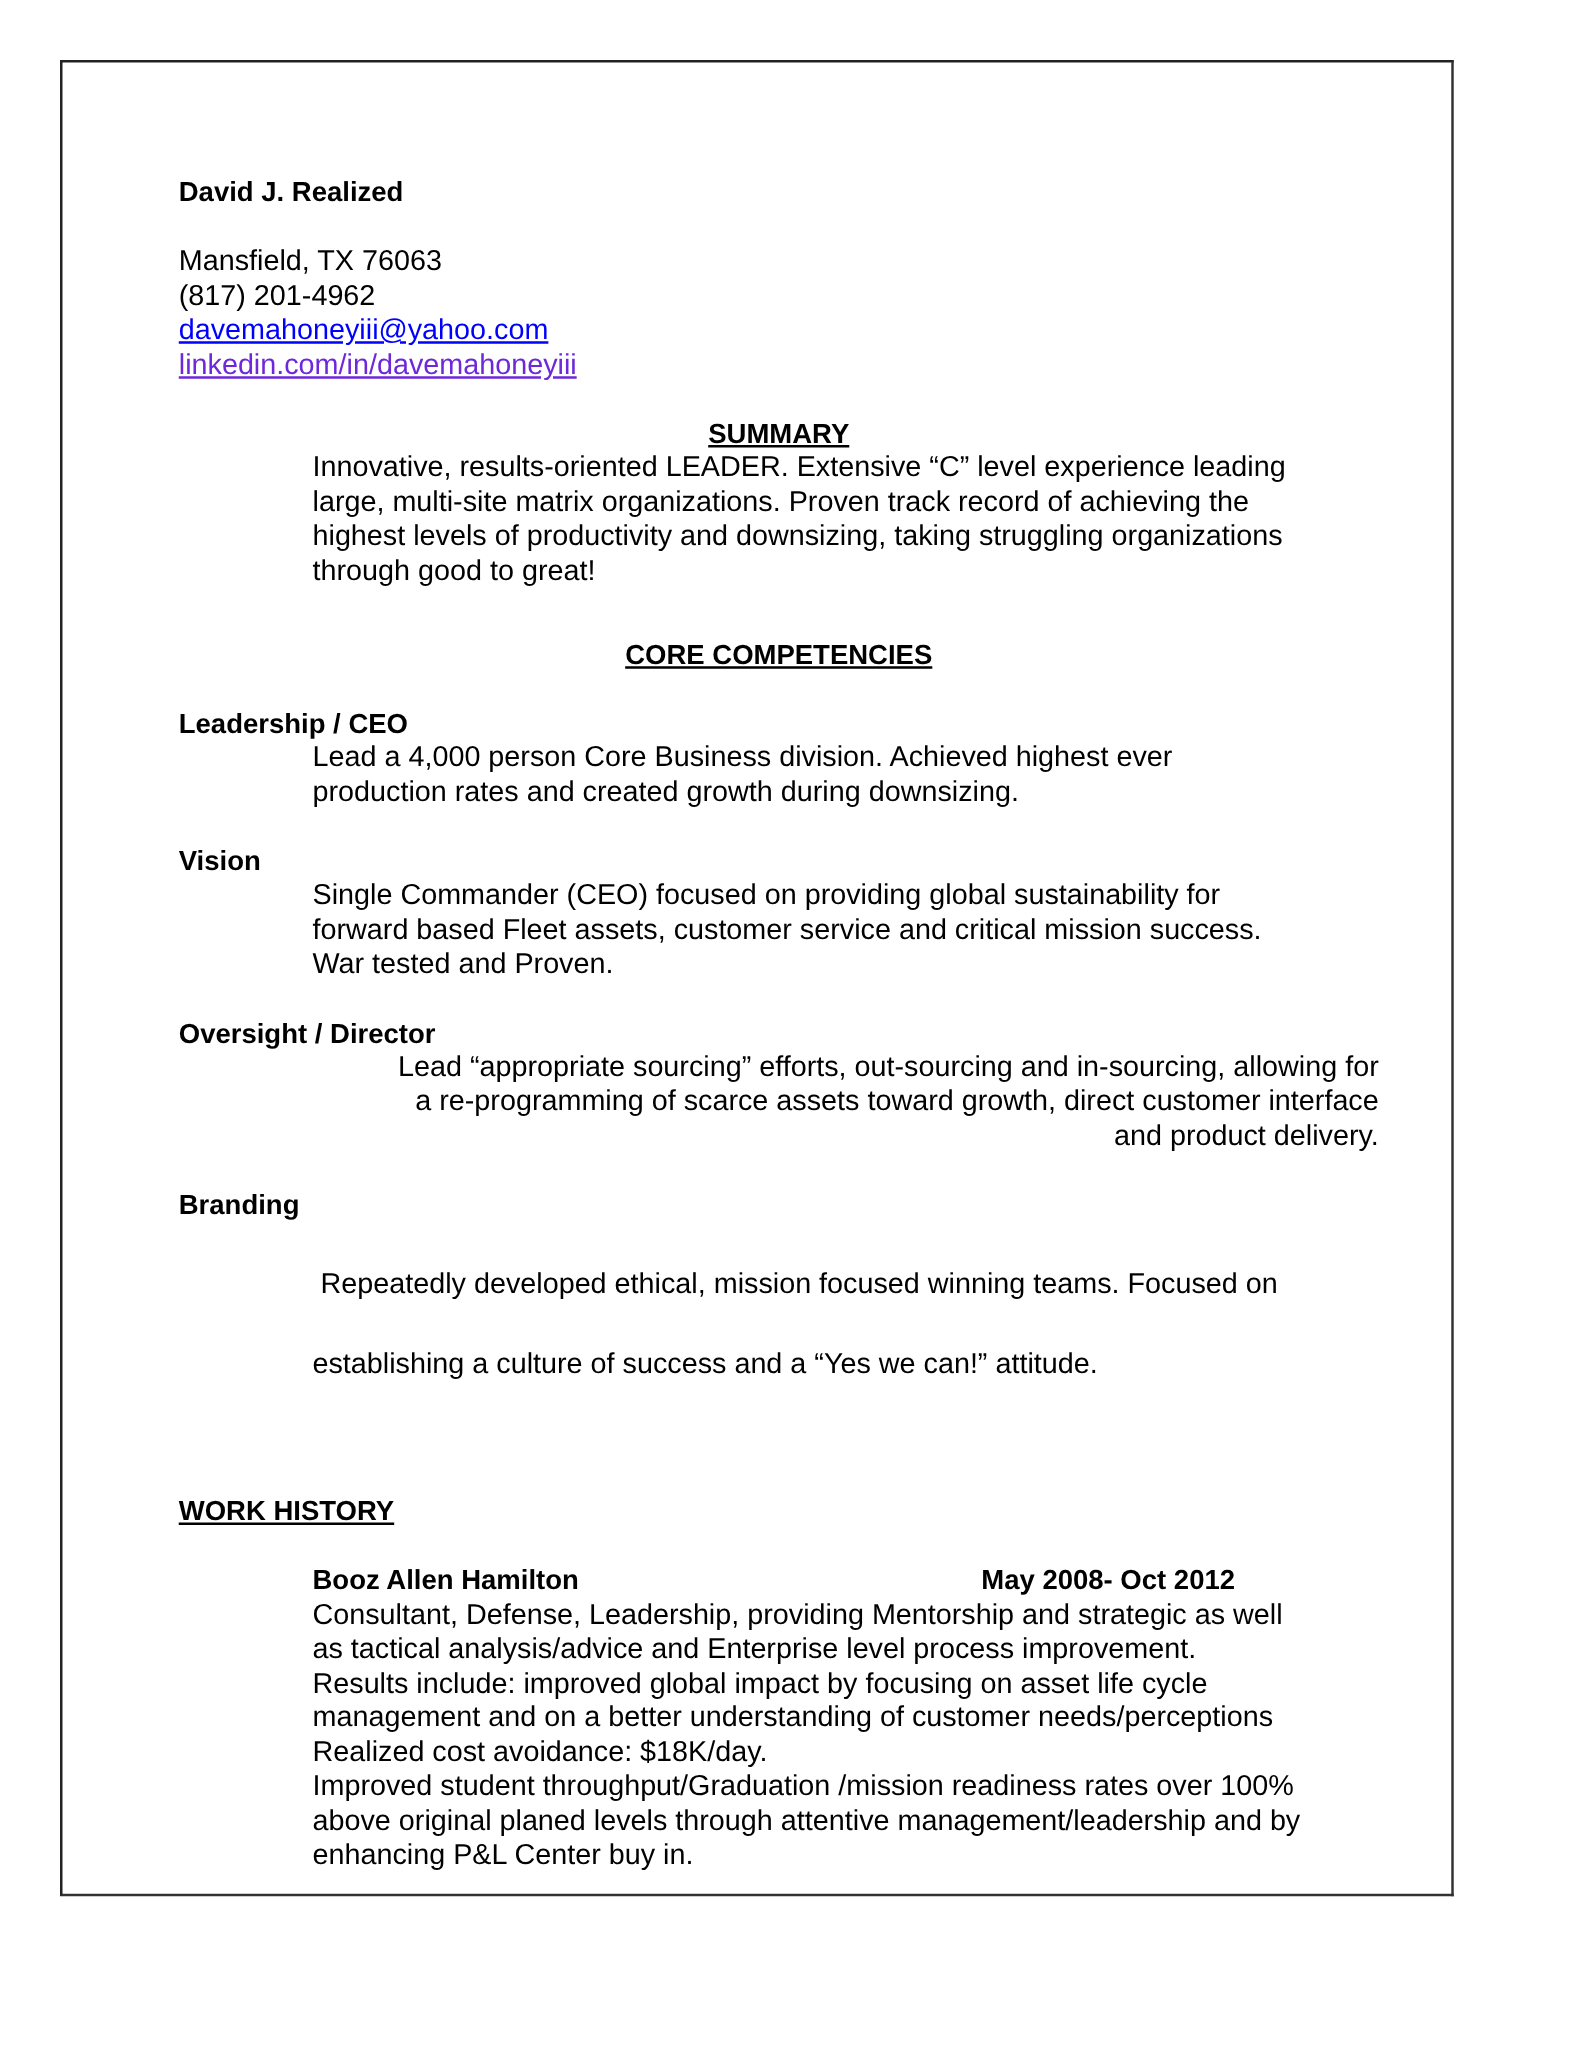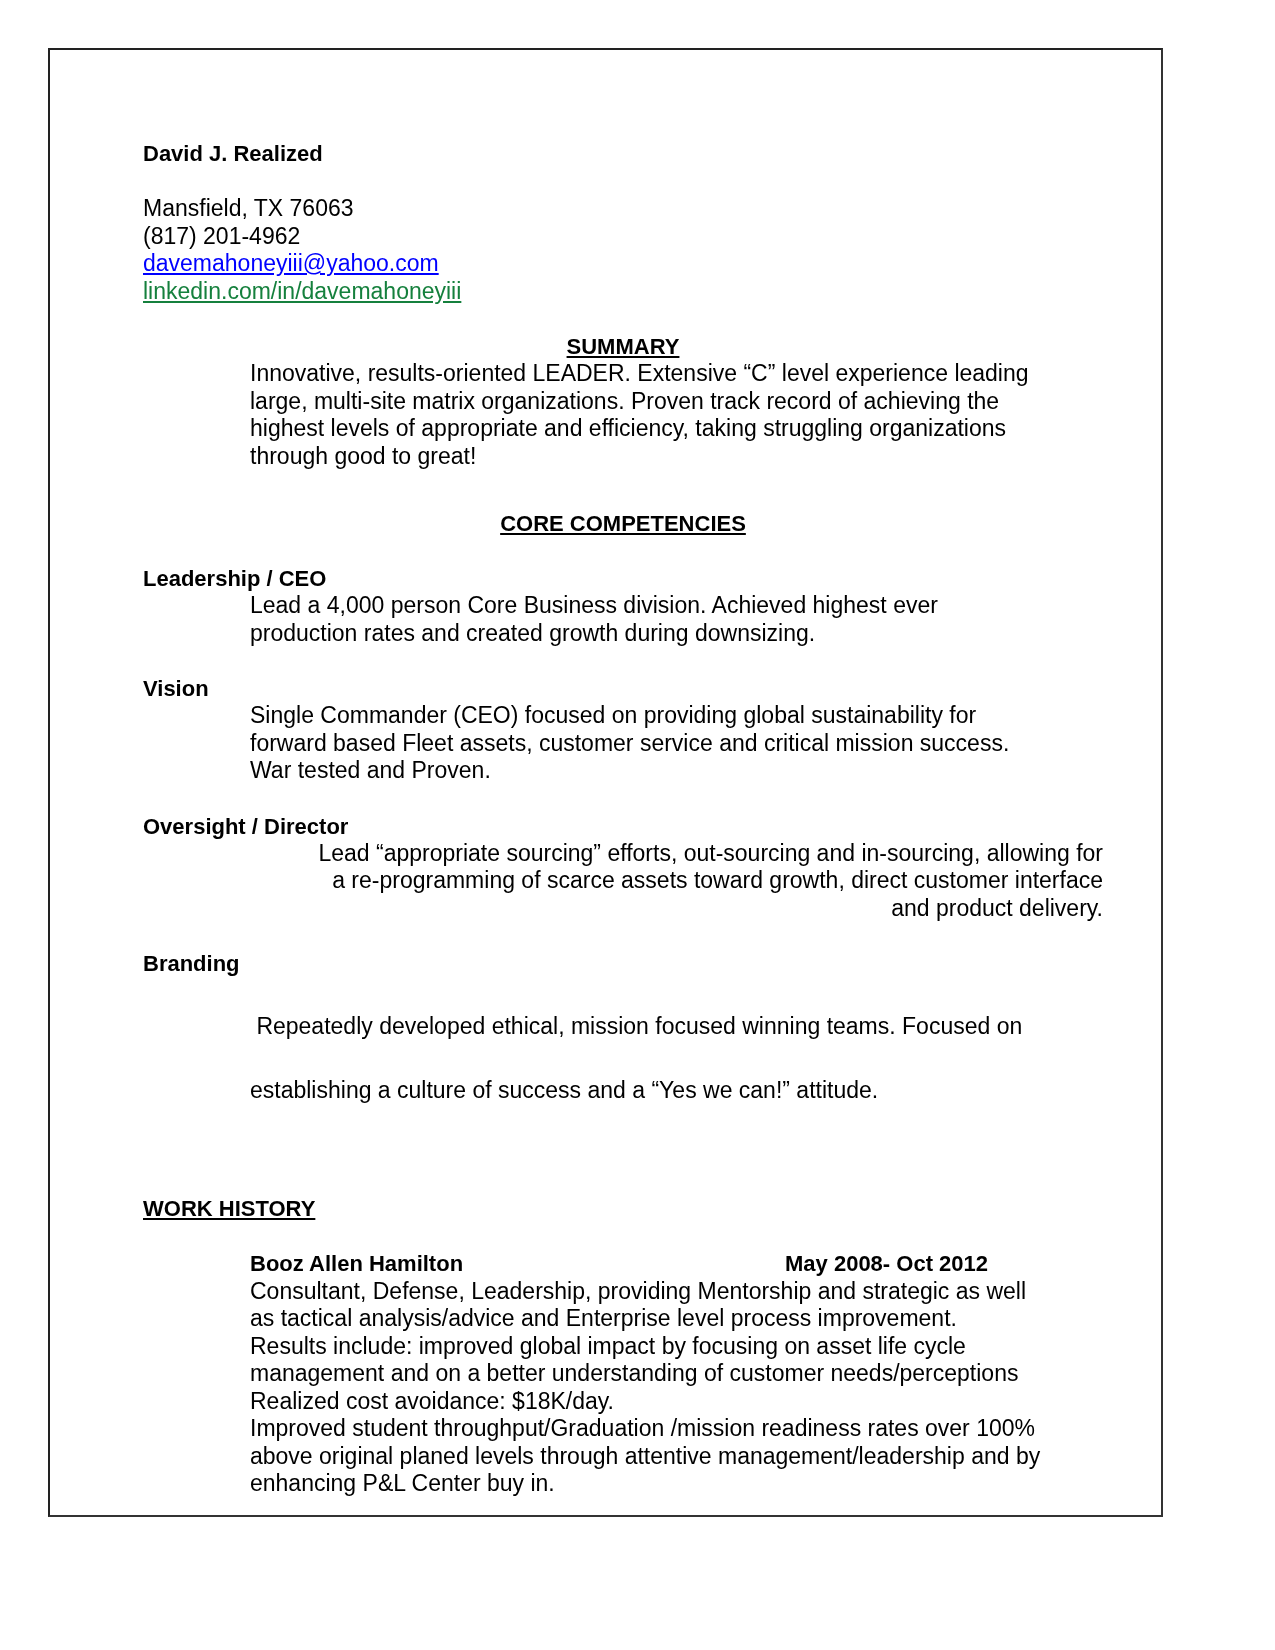--- a/index.html
+++ b/index.html
@@ -32,28 +32,28 @@
 <div class="page-border"></div>
 
 <div class="content">
 
   <div class="name">David J. Realized</div>
 
   <div class="contact">
     <div class="line">Mansfield, TX 76063</div>
     <div class="line">(817) 201-4962</div>
     <div class="line"><a class="link" style="color: rgb(0, 0, 255);">davemahoneyiii@yahoo.com</a></div>
-    <div class="line"><a class="link" style="color: #15803d;">linkedin.com/in/davemahoneyiii</a></div>
+    <div class="line"><a class="link" style="color: #6d28d9;">linkedin.com/in/davemahoneyiii</a></div>
   </div>
 
   <div class="section-head summary-head">SUMMARY</div>
   <div class="summary-body indent">
     <div class="line">Innovative, results-oriented LEADER. Extensive “C” level experience leading</div>
     <div class="line">large, multi-site matrix organizations. Proven track record of achieving the</div>
-    <div class="line">highest levels of appropriate and efficiency, taking struggling organizations</div>
+    <div class="line">highest levels of productivity and downsizing, taking struggling organizations</div>
     <div class="line">through good to great!</div>
   </div>
 
   <div class="section-head core-head">CORE COMPETENCIES</div>
 
   <div class="comp">
     <div class="comp-title">Leadership / CEO</div>
     <div class="indent">
       <div class="line">Lead a 4,000 person Core Business division. Achieved highest ever</div>
       <div class="line">production rates and created growth during downsizing.</div>

